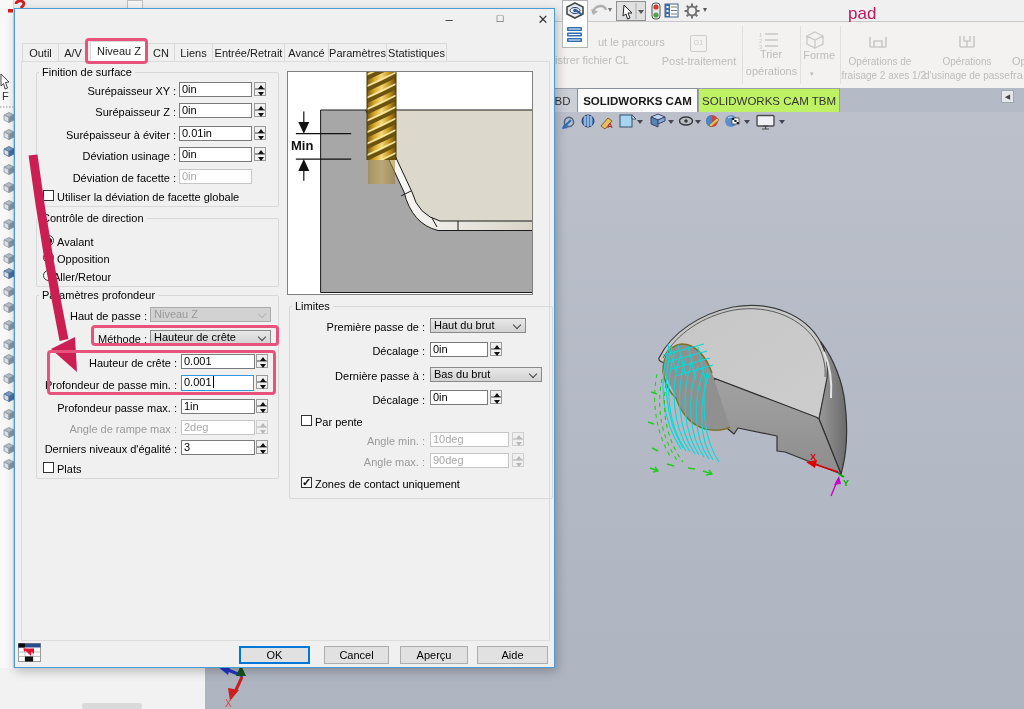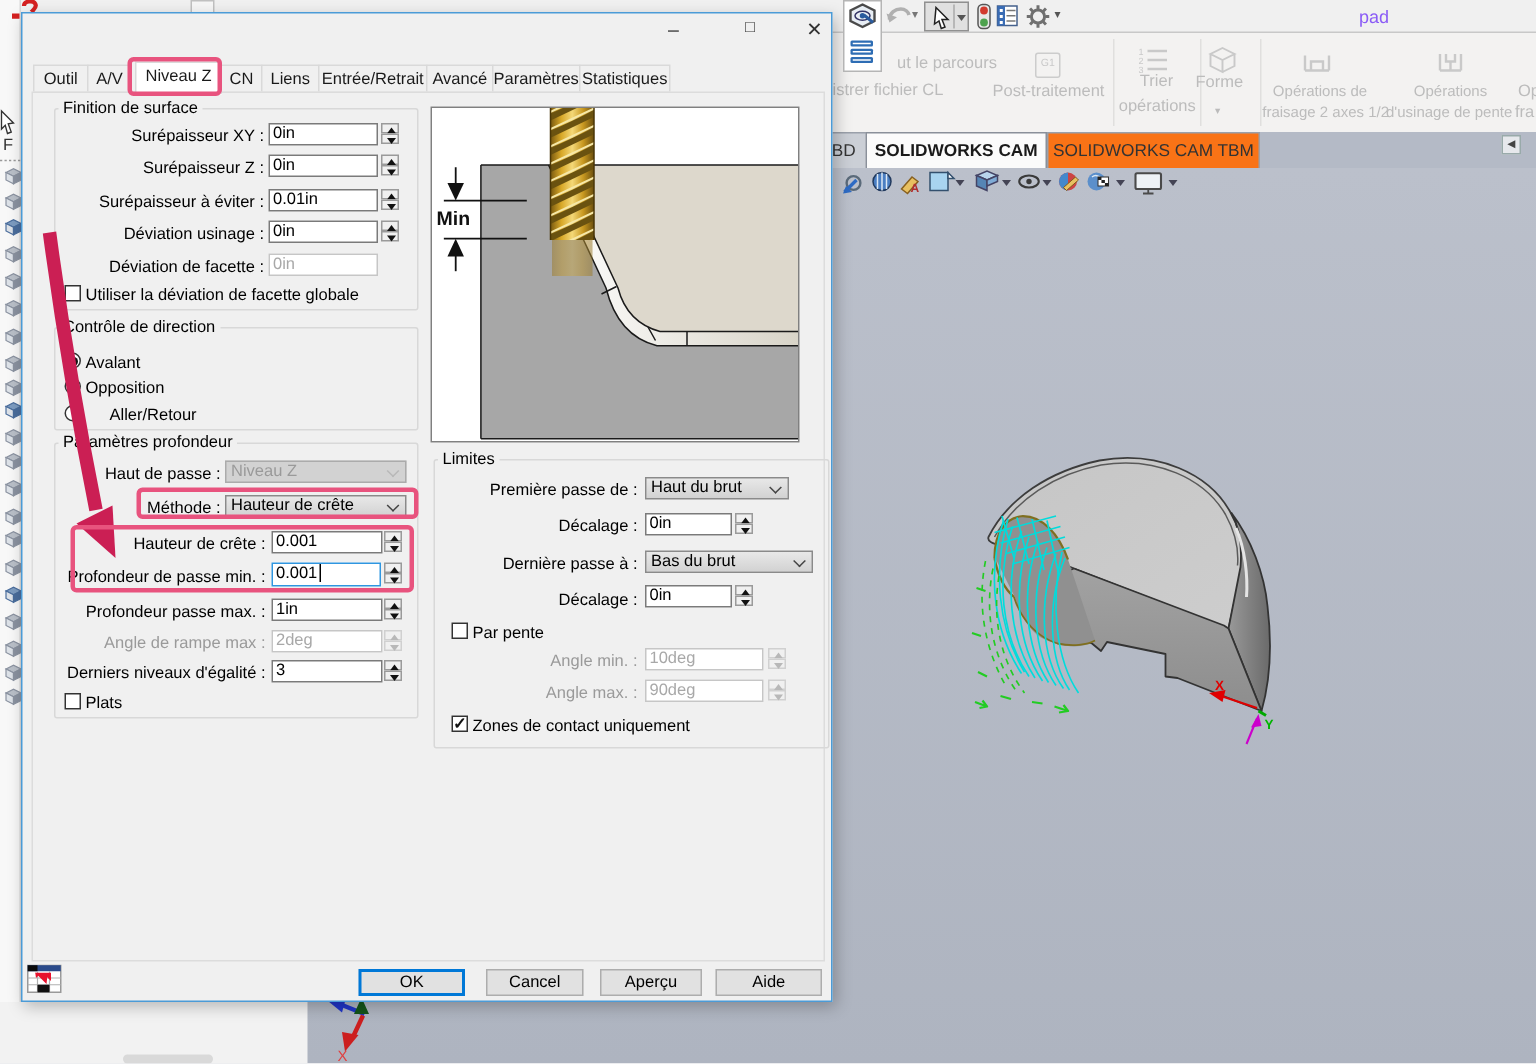--- a/index.html
+++ b/index.html
@@ -42,21 +42,21 @@
 .cb{position:absolute;width:11px;height:11px;background:#fff;border:1px solid #333}
 .cb.chk:after{content:"\2713";position:absolute;left:0px;top:-2px;font-size:11px;color:#111;font-weight:bold}
 .rb{position:absolute;width:11px;height:11px;background:#fff;border:1px solid #333;border-radius:50%}
 .rb.sel:after{content:"";position:absolute;left:2px;top:2px;width:6px;height:6px;border-radius:50%;background:#111}
 .btn{position:absolute;top:637px;height:18px;background:#e1e1e1;border:1px solid #adadad;font-size:11px;color:#000;text-align:center;line-height:16px}
 .btn.def{border:2px solid #0078d7;line-height:14px}
 .hl{position:absolute;border:3.5px solid #e8537e;border-radius:4px;z-index:5}
 </style></head>
 <body>
 <div id="topbar" class="abs">
-  <span class="abs" style="left:906px;top:4px;font-size:12px;color:#8b5cf6">pad</span>
+  <span class="abs" style="left:848px;top:4px;font-size:17px;color:#be185d">pad</span>
   <svg class="abs" style="left:590px;top:3px" width="18" height="16">
       <path d="M3,10 C3,5.5 7,3 10.5,3 C13.5,3 15.5,5 16,7" fill="none" stroke="#b0b0b0" stroke-width="2.4"></path>
       <path d="M1,6 L3,12 L8,8.5 Z" fill="#b0b0b0"></path>
     </svg>
   <span class="abs" style="left:608px;top:5px;font-size:8px;color:#777">▾</span>
   <div class="abs" style="left:616px;top:1px;width:30px;height:20px;border:1px solid #909090;background:#e0e0e0">
     <svg width="28" height="18">
         <path d="M7,3 L15,11 L11,11 L13,16 L10.5,17 L9,12 L6,14 Z" fill="#fff" stroke="#222" stroke-width="1"></path>
         <line x1="19" y1="1" x2="19" y2="17" stroke="#aaa"></line>
         <path d="M21,8 L27,8 L24,12 Z" fill="#555"></path>
@@ -127,40 +127,40 @@
         <text x="1" y="11.5">2</text>
         <text x="1" y="17.5">3</text>
       </g>
     </svg>
   <span class="rtx" style="left:751px;top:26px;width:40px;text-align:center">Trier</span>
   <span class="rtx" style="left:744px;top:43px;width:55px;text-align:center">opérations</span>
   <div class="rsep" style="left:800px;top:4px"></div>
   <svg class="abs" style="left:805px;top:9px" width="20" height="18">
       <path d="M10,1 L18,5 L10,9 L2,5 Z M2,5 L2,13 L10,17 L10,9 M18,5 L18,13 L10,17" fill="none" stroke="#c9c9c9" stroke-width="1.3"></path>
     </svg>
-  <span class="rtx" style="left:797px;top:27px;width:38px;text-align:left">Forme</span>
+  <span class="rtx" style="left:797px;top:27px;width:38px;text-align:right">Forme</span>
   <span class="abs" style="left:810px;top:48px;font-size:7px;color:#bbb">▾</span>
   <div class="rsep" style="left:840px;top:4px"></div>
   <svg class="abs" style="left:866px;top:11px" width="24" height="18">
       <path d="M4,14 L4,4 M4,14 L20,14 M20,14 L20,4 M8,14 L8,8 L16,8 L16,14" fill="none" stroke="#c9c9c9" stroke-width="1.6"></path>
     </svg>
   <span class="rtx" style="left:843px;top:34px;width:74px;text-align:center;font-size:10px">Opérations de</span>
   <span class="rtx" style="left:834px;top:48px;width:92px;text-align:right;font-size:10px">fraisage 2 axes 1/2</span>
   <svg class="abs" style="left:955px;top:11px" width="24" height="18">
       <path d="M5,3 L5,14 M19,3 L19,14 M5,14 L19,14 M9,3 L9,8 L15,8 L15,3 M12,8 L12,14" fill="none" stroke="#c9c9c9" stroke-width="1.6"></path>
     </svg>
   <span class="rtx" style="left:928px;top:34px;width:78px;text-align:center;font-size:10px">Opérations</span>
-  <span class="rtx" style="left:924px;top:48px;width:84px;text-align:center;font-size:10px">d'usinage de pente</span>
+  <span class="rtx" style="left:924px;top:48px;width:84px;text-align:center;font-size:10px">d'usinage de passe</span>
   <span class="rtx" style="left:1012px;top:33px">Op</span>
   <span class="rtx" style="left:1010px;top:47px">fra</span>
 </div>
 <div id="tabrow" class="abs">
   <div class="cmtab" style="left:547px;width:31px;background:#cbcfd6">BD</div>
   <div class="cmtab" style="left:577px;width:121px;background:#fbfbfb;font-weight:bold;color:#1a1a1a;border-color:#8a909a">SOLIDWORKS CAM</div>
-  <div class="cmtab" style="left:698px;width:142px;background:#f97316">SOLIDWORKS CAM TBM</div>
+  <div class="cmtab" style="left:698px;width:142px;background:#bef264">SOLIDWORKS CAM TBM</div>
   <div class="abs" style="left:1001px;top:2px;width:13px;height:13px;background:#e6e8ec;border:1px solid #9aa;font-size:7px;color:#444;text-align:center;line-height:11px">◀</div>
 </div>
 <div id="viewport" class="abs">
 <svg width="1024" height="597" viewBox="0 112 1024 597" style="position:absolute;left:0;top:0" xmlns="http://www.w3.org/2000/svg">
 <defs>
 <linearGradient id="discg" x1="0" y1="0" x2="1" y2="1">
           <stop offset="0" stop-color="#c6c6c6"></stop>
           <stop offset="1" stop-color="#cdcdcd"></stop>
         </linearGradient>
 <linearGradient id="bandg" x1="0" y1="0" x2="1" y2="0">
@@ -446,21 +446,21 @@
       <div class="lbl" style="left:20px;top:118px;text-align:left">Utiliser la déviation de facette globale</div>
     </div>
 
     <div class="grp" style="left:14px;top:156px;width:243px;height:69px">
       <div class="glab">Contrôle de direction</div>
       <div class="rb sel" style="left:6px;top:16px"></div>
       <div class="lbl" style="left:20px;top:17px;text-align:left">Avalant</div>
       <div class="rb" style="left:6px;top:33px"></div>
       <div class="lbl" style="left:20px;top:34px;text-align:left">Opposition</div>
       <div class="rb" style="left:6px;top:51px"></div>
-      <div class="lbl" style="left:36px;top:52px;text-align:right">Aller/Retour</div>
+      <div class="lbl" style="left:16px;top:52px;text-align:right">Aller/Retour</div>
     </div>
 
     <div class="grp" style="left:14px;top:233px;width:243px;height:184px">
       <div class="glab">Paramètres profondeur</div>
       <div class="lbl" style="left:0px;top:14px;width:110px">Haut de passe :</div>
       <div class="dd dis" style="left:113px;top:11px;width:121px">Niveau Z<span class="ch"></span></div>
       <div class="lbl" style="left:0px;top:37px;width:110px">Méthode :</div>
       <div class="dd" style="left:113px;top:34px;width:121px">Hauteur de crête<span class="ch"></span></div>
       <div class="lbl" style="left:0px;top:61px;width:140px">Hauteur de crête :</div>
       <div class="inp" style="left:144px;top:58px;width:74px">0.001</div>

